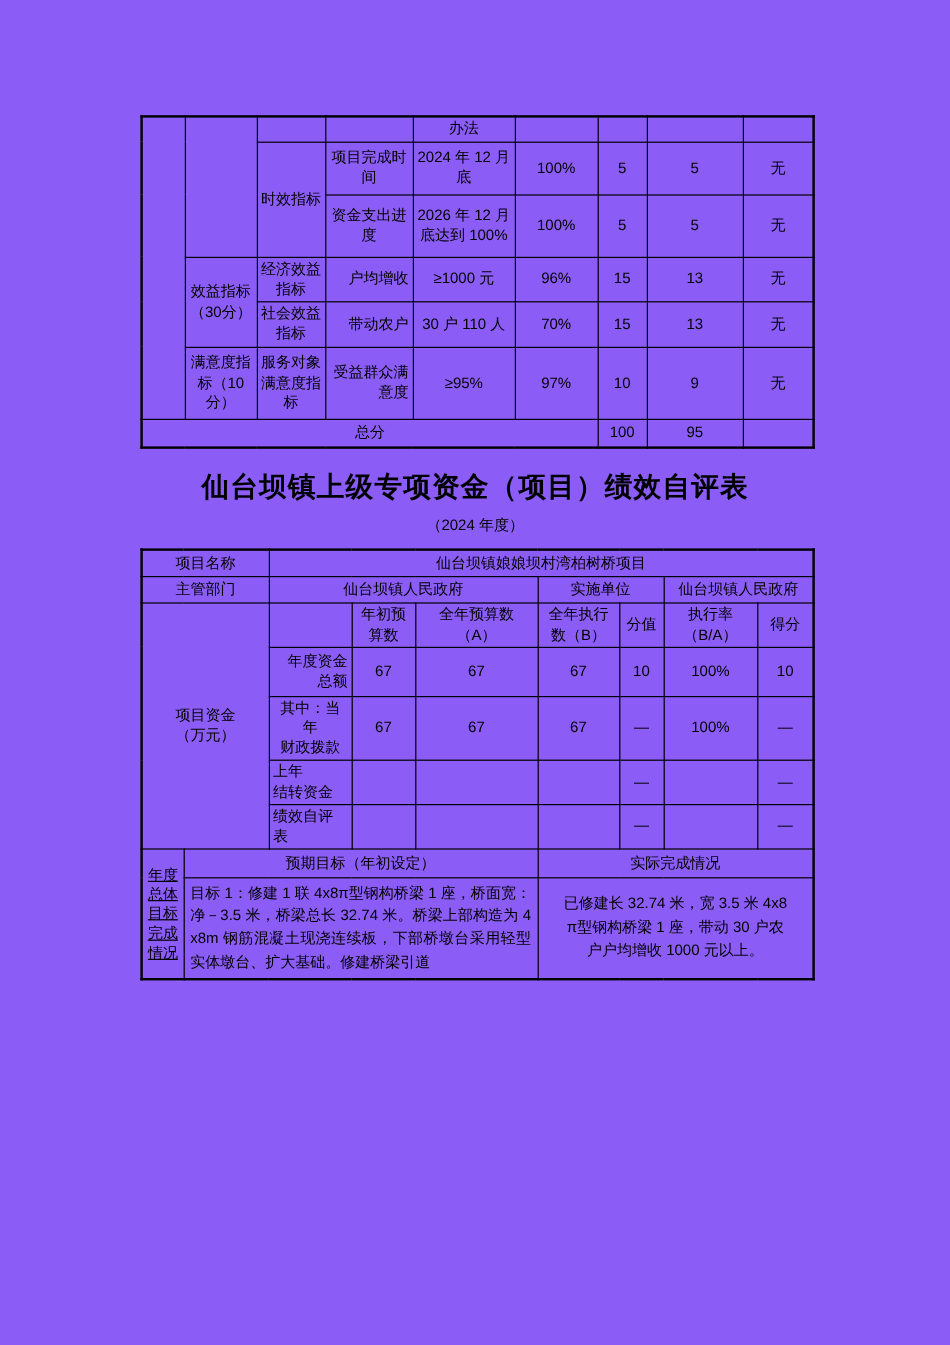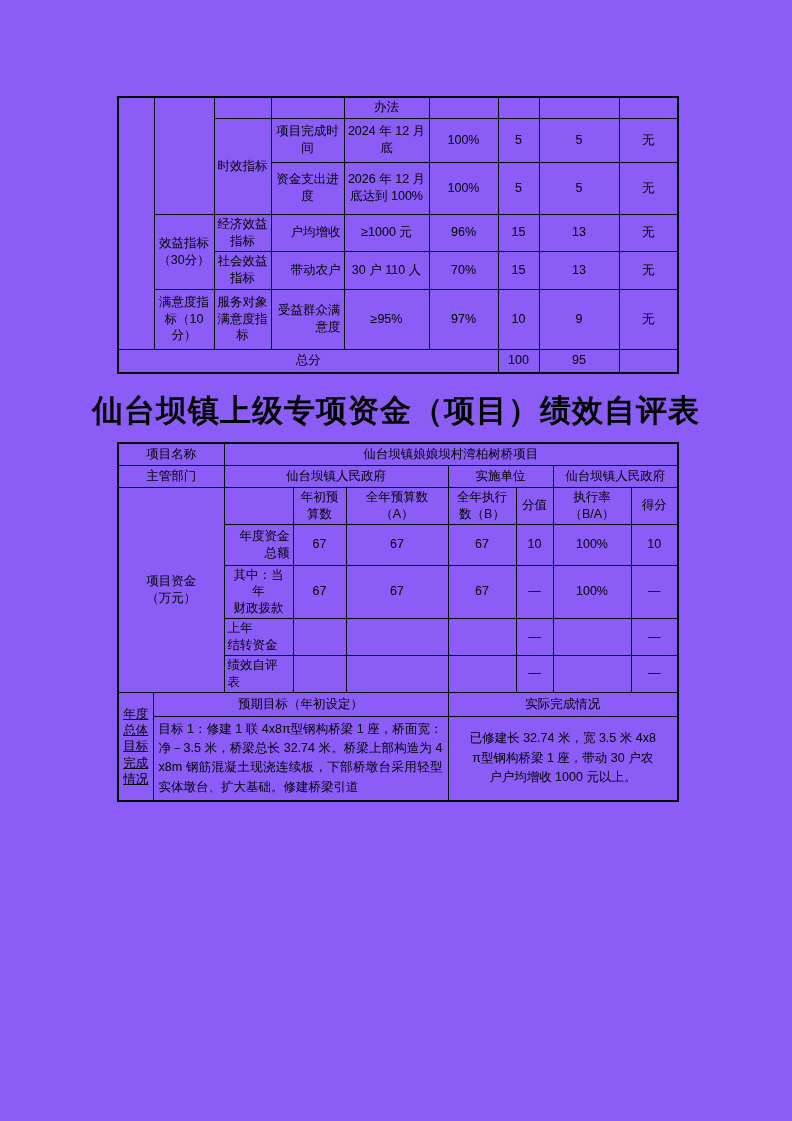--- a/index.html
+++ b/index.html
@@ -15,21 +15,21 @@
   td { border:1px solid #000; text-align:center; vertical-align:middle;
        padding:1px 3px; line-height:1.35; white-space:pre-line;
        word-break:break-all; overflow:hidden; font-weight:normal; }
   .para {
     margin:14px 116px 0 117px; font-family:"Liberation Serif","DejaVu Serif",serif;
     font-size:17px; line-height:38px; text-align:justify; text-indent:34px;
     letter-spacing:0.5px;
   }
   .doc-title {
     margin:16px 0 0 0; text-align:center; font-family:"Liberation Serif","DejaVu Serif",serif;
-    font-size:31px; font-weight:bold; letter-spacing:1px;
+    font-size:23px; font-weight:bold; letter-spacing:1px;
   }
   .doc-subtitle { margin-top:9px; text-align:center; font-size:12.5px; }
   .t2 { margin-top:10px; }
   .al { text-align:right;margin-top:46px; }
   .ar { text-align:left; padding-right:4px; }
   .aj { text-align:justify; padding:3px 5px; line-height:1.55; }
   .acenter { padding:3px 20px; line-height:1.55; }
   .vlabel { line-height:1.3;text-decoration:underline; }
 </style>
 </head>
@@ -111,20 +111,21 @@
       <td colspan="6">总分</td>
       <td>100</td>
       <td>95</td>
       <td></td>
     </tr>
   </tbody>
     </table>
 
 
   <div class="doc-title">仙台坝镇上级专项资金（项目）绩效自评表</div>
+  <div class="doc-subtitle">（2024 年度）</div>
 
   <table class="t2">
     <colgroup>
       <col style="width:35px">
         <col style="width:71px">
         <col style="width:69px">
       <col style="width:53px">
         <col style="width:102px">
         <col style="width:68px">
       <col style="width:37px">

